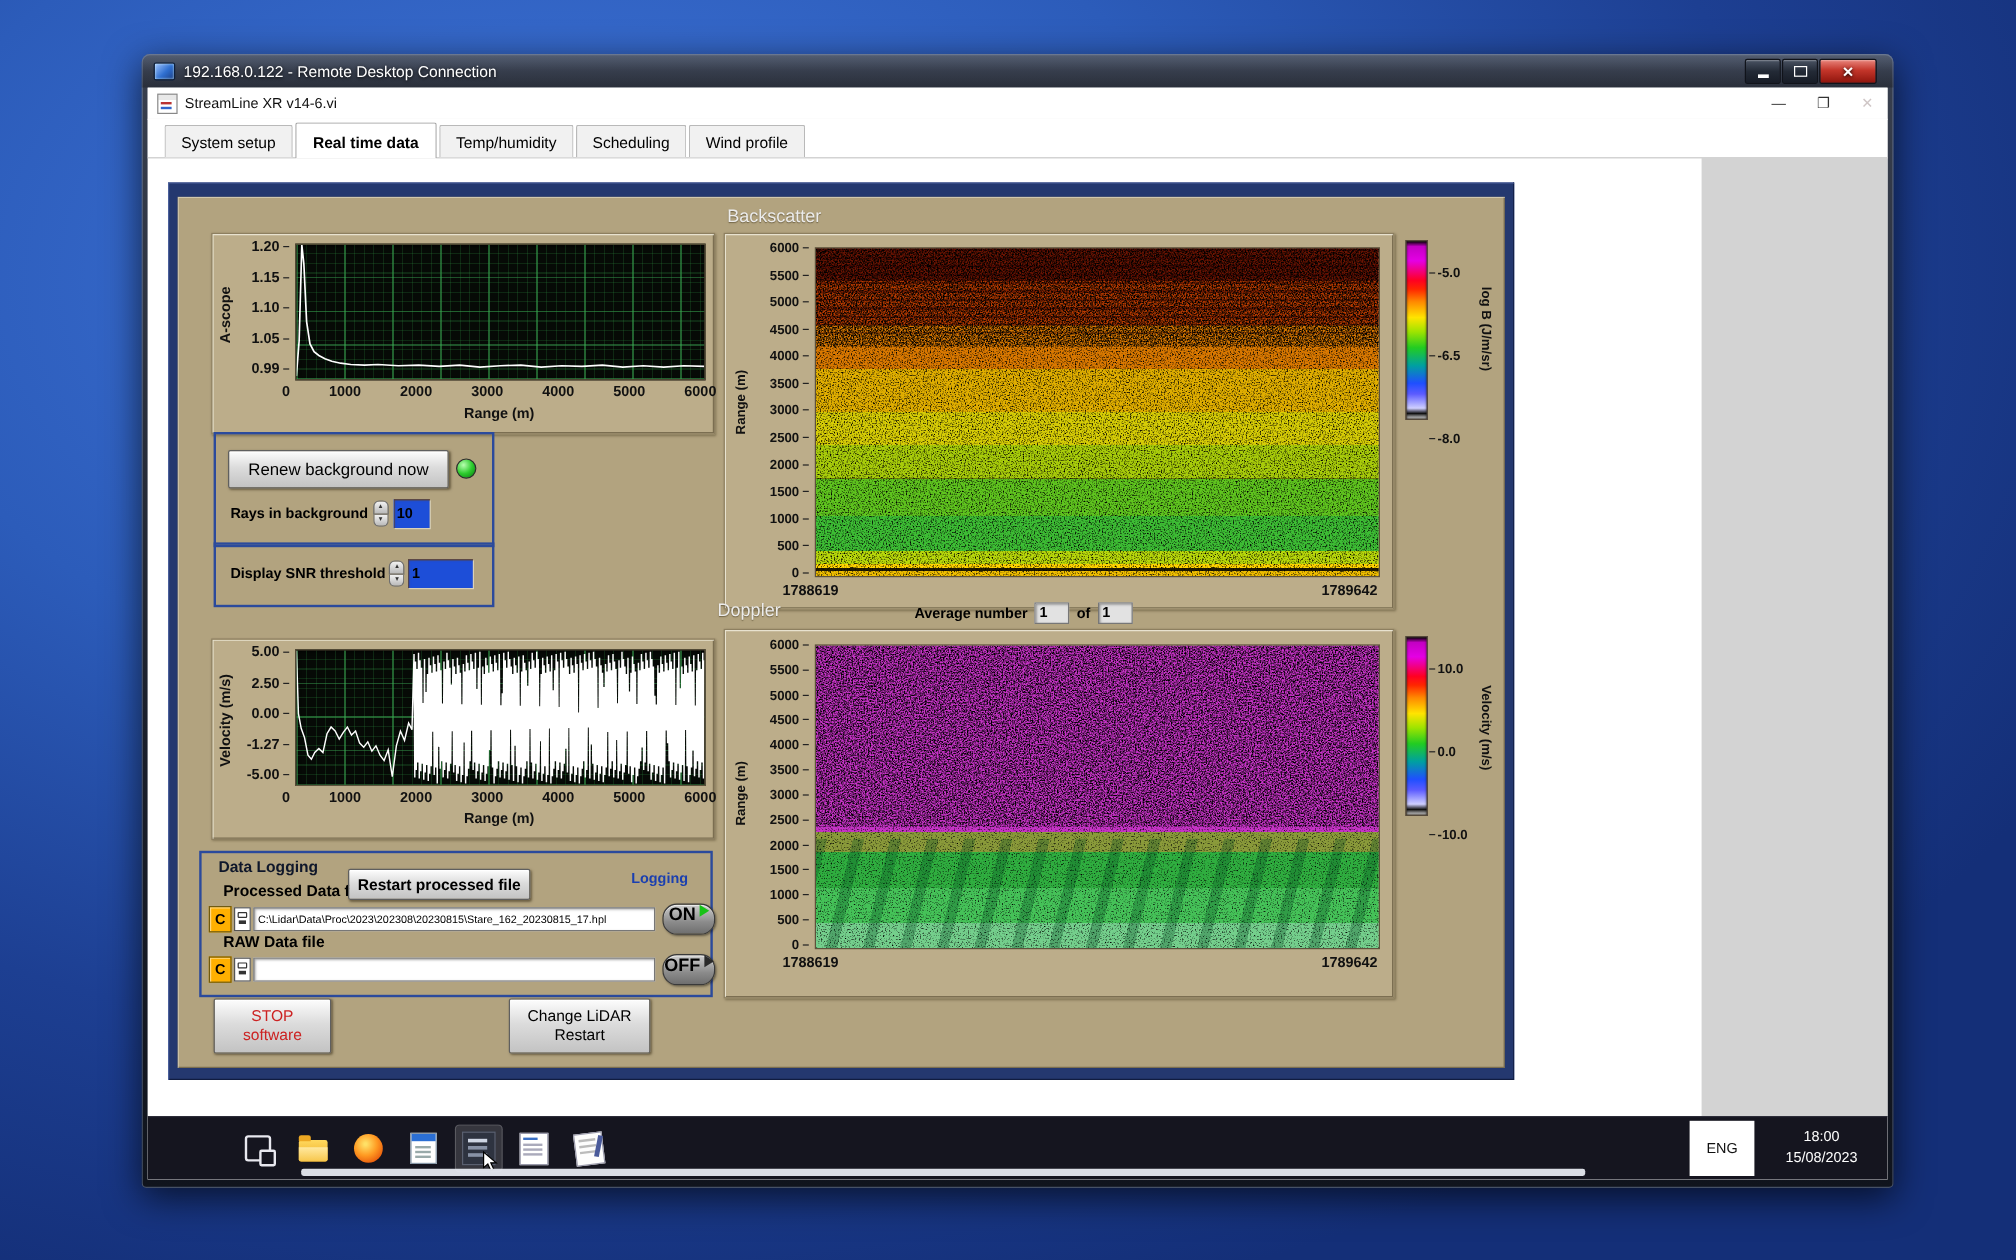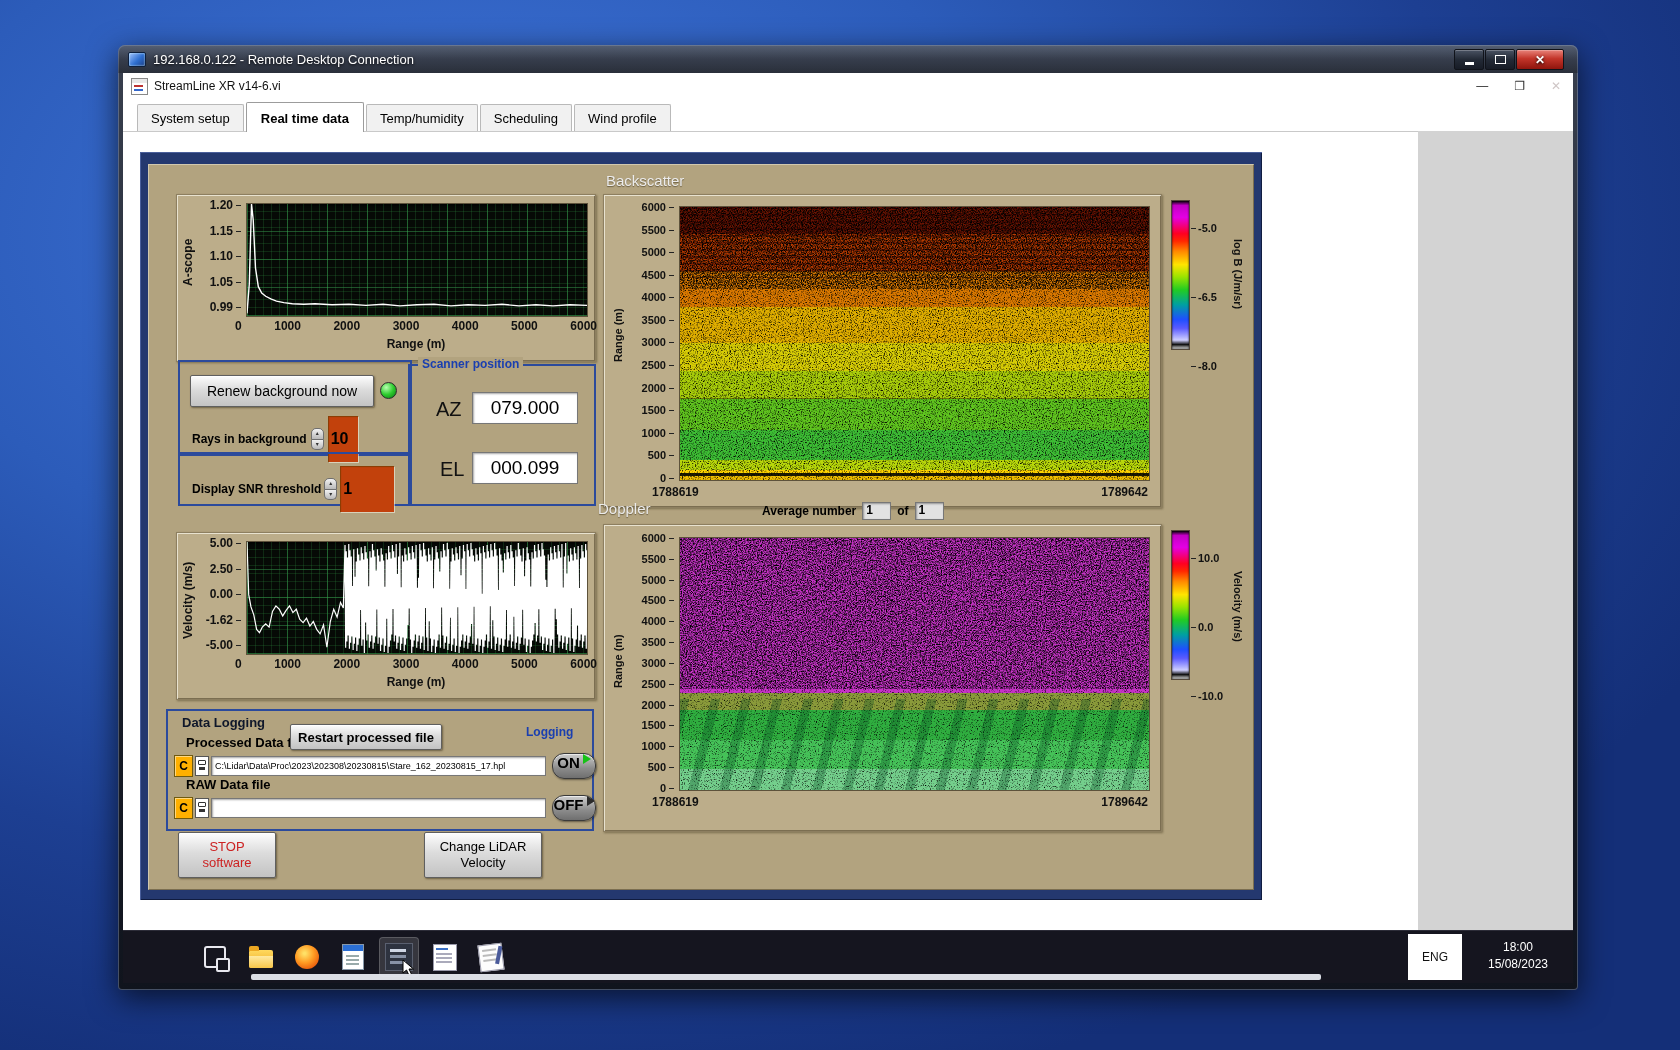--- a/index.html
+++ b/index.html
@@ -90,21 +90,21 @@
   .cbticks span::before{content:"";display:inline-block;width:5px;height:1px;background:#222;margin-right:2px;vertical-align:3px;}
 
   .groupbox{position:absolute;border:2px solid #2b4a9c;}
   .grouplabel{position:absolute;top:-9px;left:8px;background:#b2a37f;padding:0 4px;color:#1a3fb0;font-weight:bold;font-size:12px;}
 
   .btn{background:linear-gradient(180deg,#fdfdfd,#dcdcdc 45%,#c3c3c3);border:1px solid #5f5f5f;border-radius:2px;
     box-shadow:1px 1px 2px rgba(40,30,10,.5), inset 0 1px 0 #fff;display:flex;align-items:center;justify-content:center;
     color:#000;text-align:center;}
   .led{width:15px;height:15px;border-radius:50%;border:1px solid #2c2c2c;
     background:radial-gradient(circle at 35% 30%, #b8ffb0, #2ecc2e 50%, #0b7d12 95%);}
-  .ofield{background:#c2410c;color:#000;font-weight:bold;font-size:16px;line-height:18px;padding:14px 3px;
+  .ofield{background:#1d4ed8;color:#000;font-weight:bold;font-size:12px;line-height:18px;padding:3px 3px;
     box-shadow:inset 1px 1px 1px rgba(110,60,0,.7), 1px 1px 0 rgba(255,255,245,.5);}
   .spin{width:13px;height:22px;display:inline-flex;flex-direction:column;}
   .spin div{flex:1;background:linear-gradient(180deg,#f2f2f2,#b9b9b9);border:1px solid #6f6f6f;font-size:6px;
     line-height:9px;text-align:center;color:#333;border-radius:5px 5px 0 0;}
   .spin div:last-child{border-radius:0 0 5px 5px;border-top:none;}
   .wfield{background:#fff;border:1px solid #777;box-shadow:inset 1px 1px 2px rgba(0,0,0,.35);color:#000;}
 
   .tog{width:42px;height:24px;border-radius:12px;border:1px solid #3a3a3a;
     background:linear-gradient(180deg,#cfcfcf,#8b8b8b 60%,#6f6f6f);
     display:flex;align-items:flex-start;justify-content:center;font-weight:bold;font-size:15px;color:#000;
@@ -240,35 +240,28 @@
             <div class="abs" style="left:12px;top:12px;display:flex;align-items:center;gap:3px;">
               <span class="b" style="font-size:12px;">Display SNR threshold</span>
               <span class="spin">
                   <div>▴</div>
                   <div>▾</div>
                 </span>
               <span class="ofield" style="width:48px;">1</span>
             </div>
           </div>
 
-          <div class="groupbox" style="left:260px;top:200px;width:184px;height:138px;">
-            <span class="grouplabel">Scanner position</span>
-            <span class="abs" style="left:26px;top:32px;font-size:20px;color:#111;">AZ</span>
-            <span class="wfield abs" style="left:62px;top:26px;width:104px;height:30px;font-size:19px;line-height:30px;text-align:center;">079.000</span>
-            <span class="abs" style="left:30px;top:92px;font-size:20px;color:#111;">EL</span>
-            <span class="wfield abs" style="left:62px;top:86px;width:104px;height:30px;font-size:19px;line-height:30px;text-align:center;">000.099</span>
-          </div>
 
           <div class="sub abs" style="left:28px;top:368px;width:418px;height:166px;">
             <div class="rotlab abs" style="left:4px;top:6px;height:122px;">Velocity (m/s)</div>
             <div class="yticks abs" style="left:20px;top:3px;width:44px;height:116px;">
                 <span>5.00</span>
                 <span>2.50</span>
                 <span>0.00</span>
-                <span>-1.62</span>
+                <span>-1.27</span>
                 <span>-5.00</span>
               </div>
             <div class="plot abs" style="left:69px;top:8px;width:340px;height:112px;">
               <div class="grid"></div>
               <svg id="vel-line" class="tracesvg" viewBox="0 0 1000 500" preserveAspectRatio="none">
                 <polyline fill="none" stroke="#ffffff" stroke-width="1.2" vector-effect="non-scaling-stroke" points="0.0,0.0 5.0,235.0 11.7,290.0 20.0,325.0 28.3,390.0 36.7,405.0 45.0,380.0 55.0,365.0 65.0,380.0 75.0,310.0 85.0,285.0 95.0,300.0 105.0,330.0 115.0,305.0 125.0,285.0 135.0,315.0 145.0,300.0 155.0,345.0 165.0,360.0 175.0,340.0 185.0,375.0 195.0,355.0 205.0,390.0 215.0,410.0 225.0,370.0 235.0,470.0 245.0,355.0 255.0,300.0 265.0,335.0 275.0,270.0 283.3,295.0 288.3,13.8 290.2,472.4 292.0,41.4 293.8,444.7 295.7,69.1 297.5,417.1 299.3,9.2 301.2,477.0 303.0,36.8 304.8,449.3 306.7,64.5 308.5,421.7 310.3,196.0 312.2,481.6 314.0,32.2 315.8,453.9 317.7,154.9 319.5,426.3 321.3,87.5 323.2,486.2 325.0,27.6 326.8,458.6 328.7,55.3 330.5,430.9 332.3,82.9 334.2,303.0 336.0,23.0 337.8,463.2 339.7,50.7 341.5,435.5 343.3,78.3 345.2,495.4 347.0,18.4 348.8,358.9 350.7,46.1 352.5,440.1 354.3,73.7 356.2,412.5 358.0,198.0 359.8,472.4 361.7,41.4 363.5,444.7 365.3,69.1 367.2,417.1 369.0,9.2 370.8,477.0 372.7,36.8 374.5,449.3 376.3,64.5 378.2,421.7 380.0,127.3 381.8,300.9 383.7,32.2 385.5,453.9 387.3,59.9 389.2,426.3 391.0,87.5 392.8,486.2 394.7,27.6 396.5,458.6 398.3,55.3 400.2,430.9 402.0,82.9 403.8,490.8 405.7,200.1 407.5,463.2 409.3,50.7 411.2,342.8 413.0,78.3 414.8,495.4 416.7,18.4 418.5,467.8 420.3,46.1 422.2,440.1 424.0,73.7 425.8,412.5 427.7,13.8 429.5,298.9 431.3,41.4 433.2,444.7 435.0,69.1 436.8,417.1 438.7,9.2 440.5,477.0 442.3,143.4 444.2,449.3 446.0,64.5 447.8,421.7 449.7,4.6 451.5,481.6 453.3,202.1 455.2,453.9 457.0,59.9 458.8,426.3 460.7,87.5 462.5,486.2 464.3,27.6 466.2,458.6 468.0,55.3 469.8,430.9 471.7,82.9 473.5,370.4 475.3,23.0 477.2,296.9 479.0,50.7 480.8,435.5 482.7,78.3 484.5,495.4 486.3,18.4 488.2,467.8 490.0,46.1 491.8,440.1 493.7,73.7 495.5,412.5 497.3,13.8 499.2,472.4 501.0,204.1 502.8,444.7 504.7,159.5 506.5,417.1 508.3,9.2 510.2,477.0 512.0,36.8 513.8,449.3 515.7,64.5 517.5,421.7 519.3,4.6 521.2,481.6 523.0,32.2 524.8,294.9 526.7,59.9 528.5,426.3 530.3,87.5 532.2,486.2 534.0,27.6 535.8,354.3 537.7,55.3 539.5,430.9 541.3,82.9 543.2,490.8 545.0,23.0 546.8,463.2 548.7,206.1 550.5,435.5 552.3,78.3 554.2,495.4 556.0,18.4 557.8,467.8 559.7,46.1 561.5,440.1 563.3,73.7 565.2,412.5 567.0,131.9 568.8,472.4 570.7,41.4 572.5,292.8 574.3,69.1 576.2,417.1 578.0,9.2 579.8,477.0 581.7,36.8 583.5,449.3 585.3,64.5 587.2,421.7 589.0,4.6 590.8,481.6 592.7,32.2 594.5,453.9 596.3,208.2 598.2,338.2 600.0,87.5 601.8,486.2 603.7,27.6 605.5,458.6 607.3,55.3 609.2,430.9 611.0,82.9 612.8,490.8 614.7,23.0 616.5,463.2 618.3,50.7 620.2,290.8 622.0,78.3 623.8,495.4 625.7,18.4 627.5,467.8 629.3,148.0 631.2,440.1 633.0,73.7 634.8,412.5 636.7,13.8 638.5,472.4 640.3,41.4 642.2,444.7 644.0,210.2 645.8,417.1 647.7,9.2 649.5,477.0 651.3,36.8 653.2,449.3 655.0,64.5 656.8,421.7 658.7,4.6 660.5,365.8 662.3,32.2 664.2,453.9 666.0,59.9 667.8,288.8 669.7,87.5 671.5,486.2 673.3,27.6 675.2,458.6 677.0,55.3 678.8,430.9 680.7,82.9 682.5,490.8 684.3,23.0 686.2,463.2 688.0,50.7 689.8,435.5 691.7,231.1 693.5,495.4 695.3,18.4 697.2,467.8 699.0,46.1 700.8,440.1 702.7,73.7 704.5,412.5 706.3,13.8 708.2,472.4 710.0,41.4 711.8,444.7 713.7,69.1 715.5,286.8 717.3,9.2 719.2,477.0 721.0,36.8 722.8,349.7 724.7,64.5 726.5,421.7 728.3,4.6 730.2,481.6 732.0,32.2 733.8,453.9 735.7,59.9 737.5,426.3 739.3,214.3 741.2,486.2 743.0,27.6 744.8,458.6 746.7,55.3 748.5,430.9 750.3,82.9 752.2,490.8 754.0,136.5 755.8,463.2 757.7,50.7 759.5,435.5 761.3,78.3 763.2,304.0 765.0,18.4 766.8,467.8 768.7,46.1 770.5,440.1 772.3,73.7 774.2,412.5 776.0,13.8 777.8,472.4 779.7,41.4 781.5,444.7 783.3,69.1 785.2,333.6 787.0,197.0 788.8,477.0 790.7,36.8 792.5,449.3 794.3,64.5 796.2,421.7 798.0,4.6 799.8,481.6 801.7,32.2 803.5,453.9 805.3,59.9 807.2,426.3 809.0,87.5 810.8,302.0 812.7,27.6 814.5,458.6 816.3,152.6 818.2,430.9 820.0,82.9 821.8,490.8 823.7,23.0 825.5,463.2 827.3,50.7 829.2,435.5 831.0,78.3 832.8,495.4 834.7,199.1 836.5,467.8 838.3,46.1 840.2,440.1 842.0,73.7 843.8,412.5 845.7,13.8 847.5,361.2 849.3,41.4 851.2,444.7 853.0,69.1 854.8,417.1 856.7,9.2 858.5,299.9 860.3,36.8 862.2,449.3 864.0,64.5 865.8,421.7 867.7,4.6 869.5,481.6 871.3,32.2 873.2,453.9 875.0,59.9 876.8,426.3 878.7,168.8 880.5,486.2 882.3,201.1 884.2,458.6 886.0,55.3 887.8,430.9 889.7,82.9 891.5,490.8 893.3,23.0 895.2,463.2 897.0,50.7 898.8,435.5 900.7,78.3 902.5,495.4 904.3,18.4 906.2,297.9 908.0,46.1 909.8,345.1 911.7,73.7 913.5,412.5 915.3,13.8 917.2,472.4 919.0,41.4 920.8,444.7 922.7,69.1 924.5,417.1 926.3,9.2 928.2,477.0 930.0,203.1 931.8,449.3 933.7,64.5 935.5,421.7 937.3,4.6 939.2,481.6 941.0,141.1 942.8,453.9 944.7,59.9 946.5,426.3 948.3,87.5 950.2,486.2 952.0,27.6 953.8,295.9 955.7,55.3 957.5,430.9 959.3,82.9 961.2,490.8 963.0,23.0 964.8,463.2 966.7,50.7 968.5,435.5 970.3,78.3 972.2,372.7 974.0,18.4 975.8,467.8 977.7,205.1 979.5,440.1 981.3,73.7 983.2,412.5 985.0,13.8 986.8,472.4 988.7,41.4 990.5,444.7 992.3,69.1 994.2,417.1 996.0,9.2 997.8,477.0 999.7,36.8"></polyline>
               </svg>
             </div>
             <div class="xticks abs" style="left:58px;top:124px;width:362px;">
                 <span>0</span>
@@ -310,21 +303,21 @@
                 </span>
             </div>
           </div>
 
           <div class="btn abs" style="left:30px;top:668px;width:96px;height:44px;font-size:13px;color:#cc2222;flex-direction:column;line-height:1.25;">
             <span>STOP</span>
             <span>software</span>
           </div>
           <div class="btn abs" style="left:276px;top:668px;width:116px;height:44px;font-size:13px;flex-direction:column;line-height:1.25;">
             <span>Change LiDAR</span>
-            <span>Velocity</span>
+            <span>Restart</span>
           </div>
 
           <div class="heattitle abs" style="left:458px;top:8px;">Backscatter</div>
           <div class="sub abs" style="left:455px;top:30px;width:557px;height:312px;">
             <div class="rotlab abs" style="left:8px;top:80px;height:120px;font-size:11px;">Range (m)</div>
             <div class="hmticks abs" style="left:30px;top:6px;width:40px;height:283px;">
                 <span>6000</span>
                 <span>5500</span>
                 <span>5000</span>
                 <span>4500</span>

